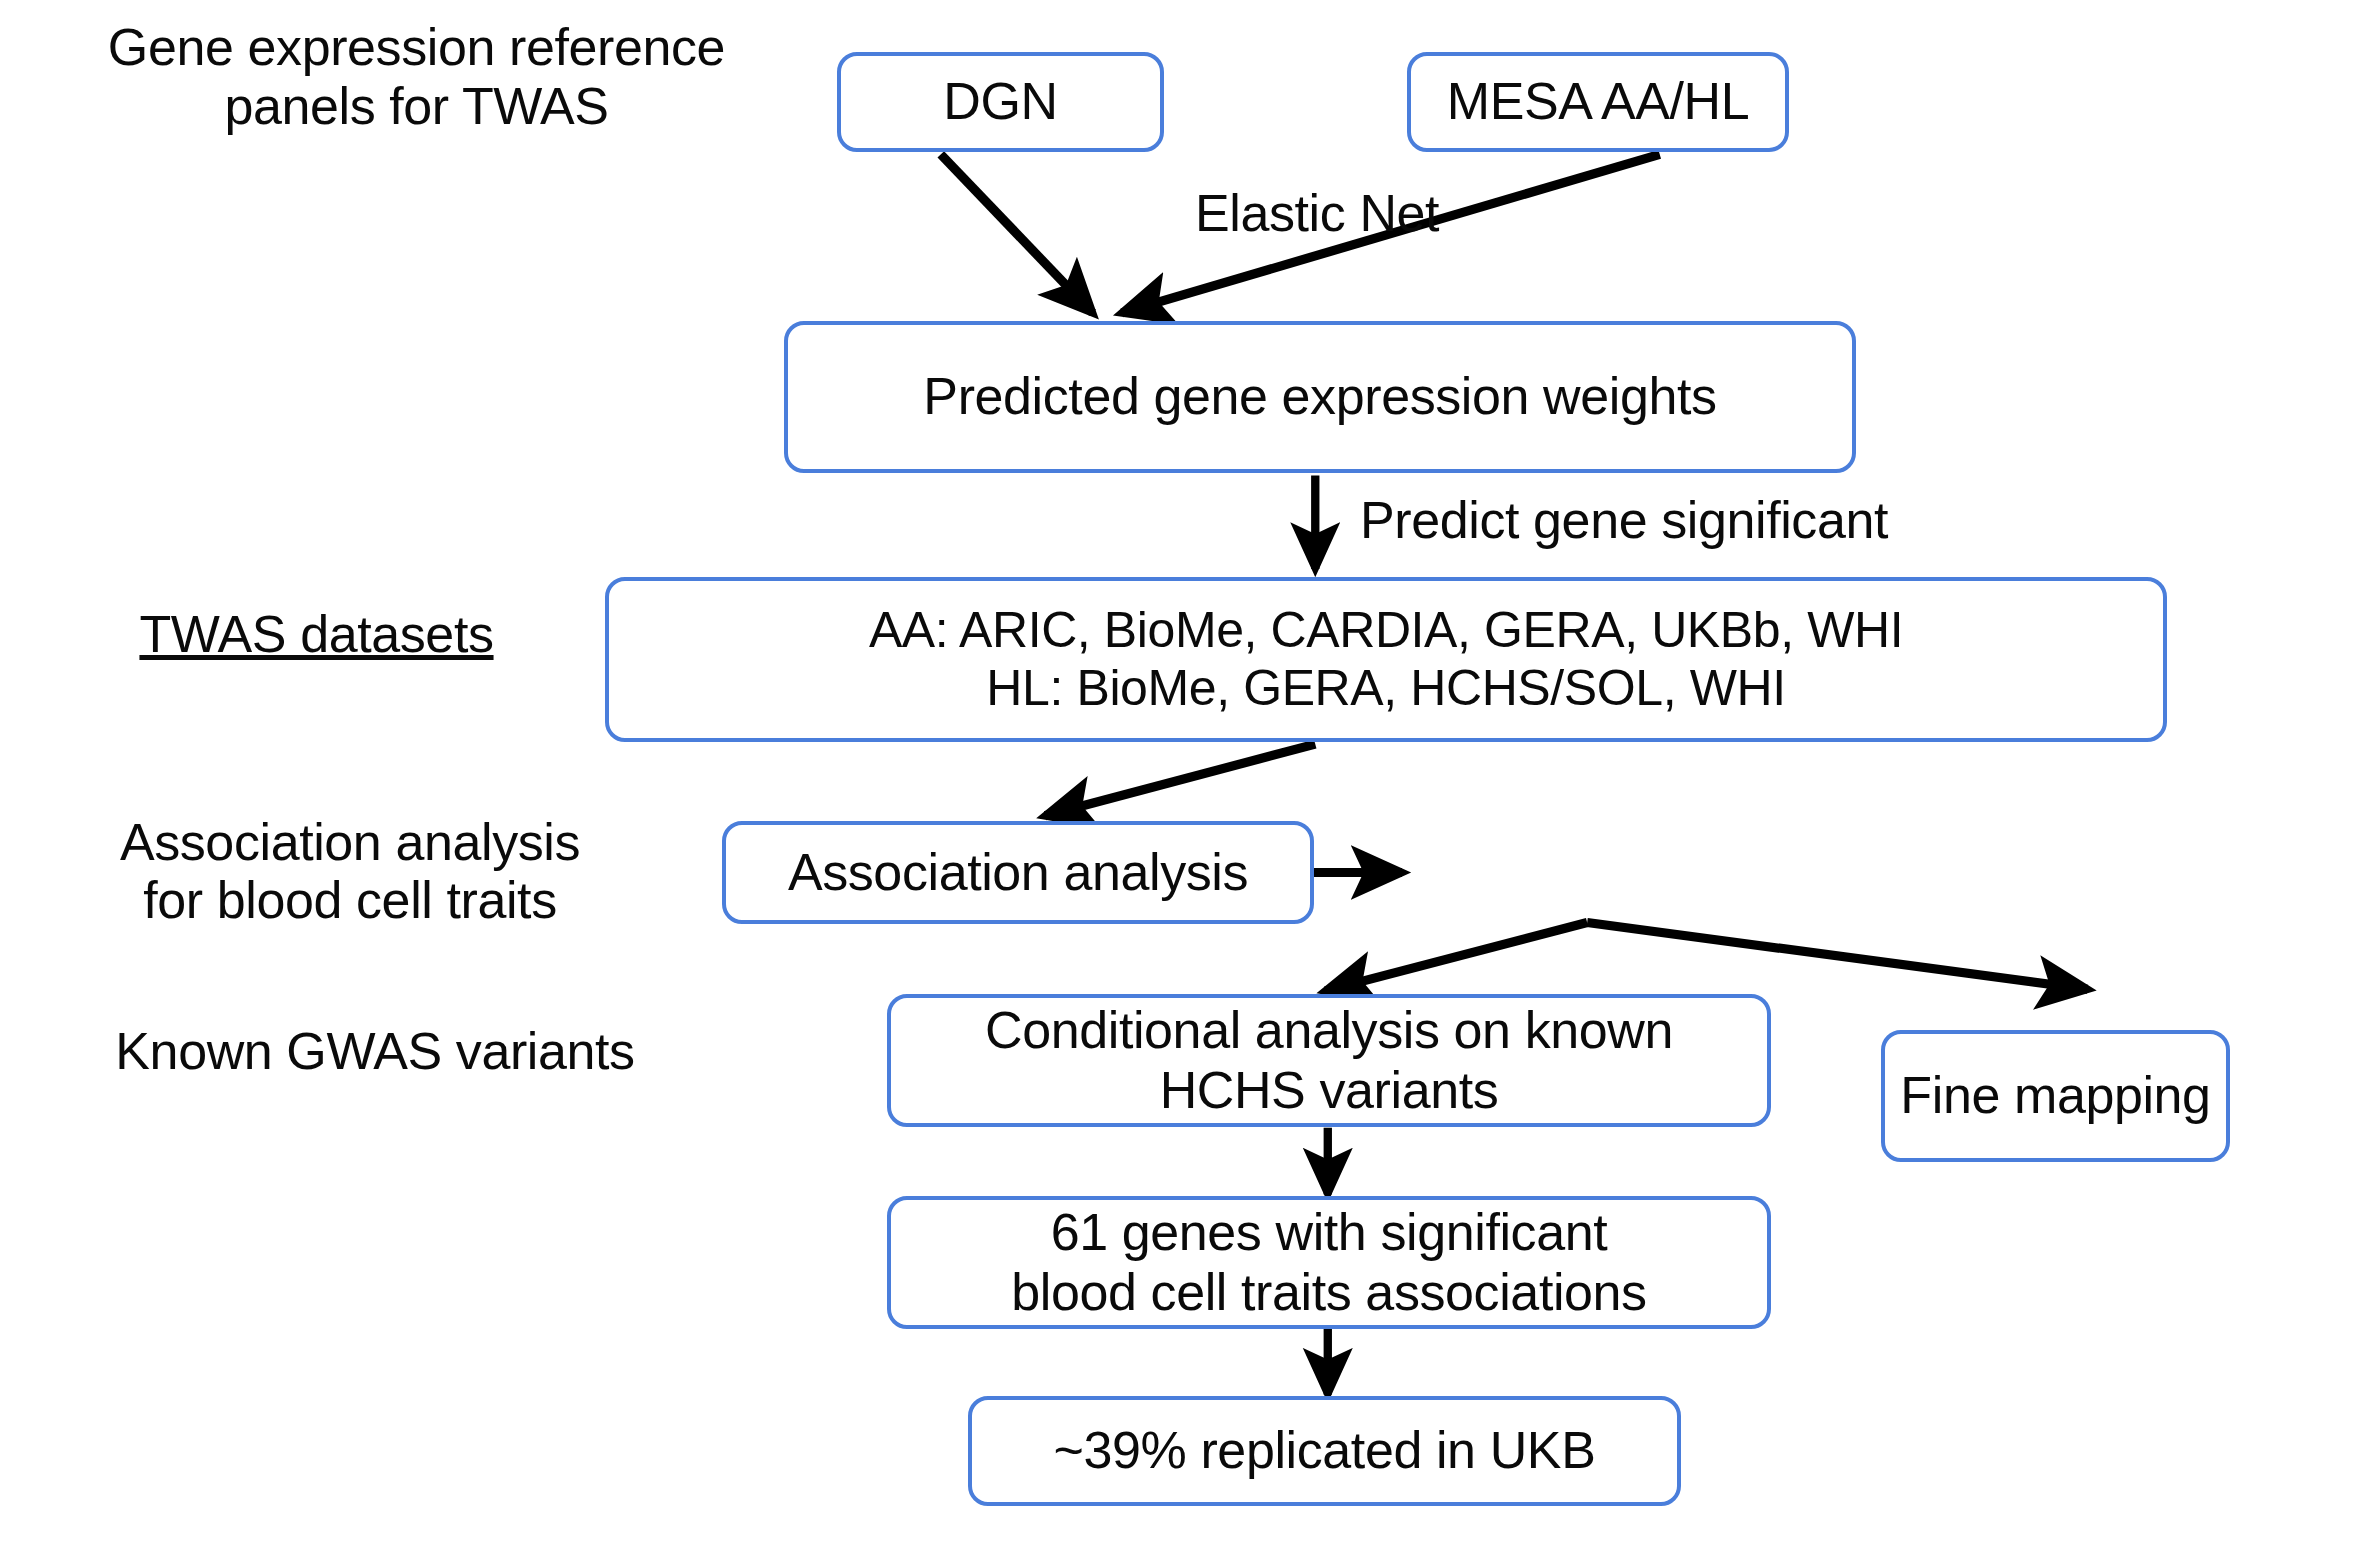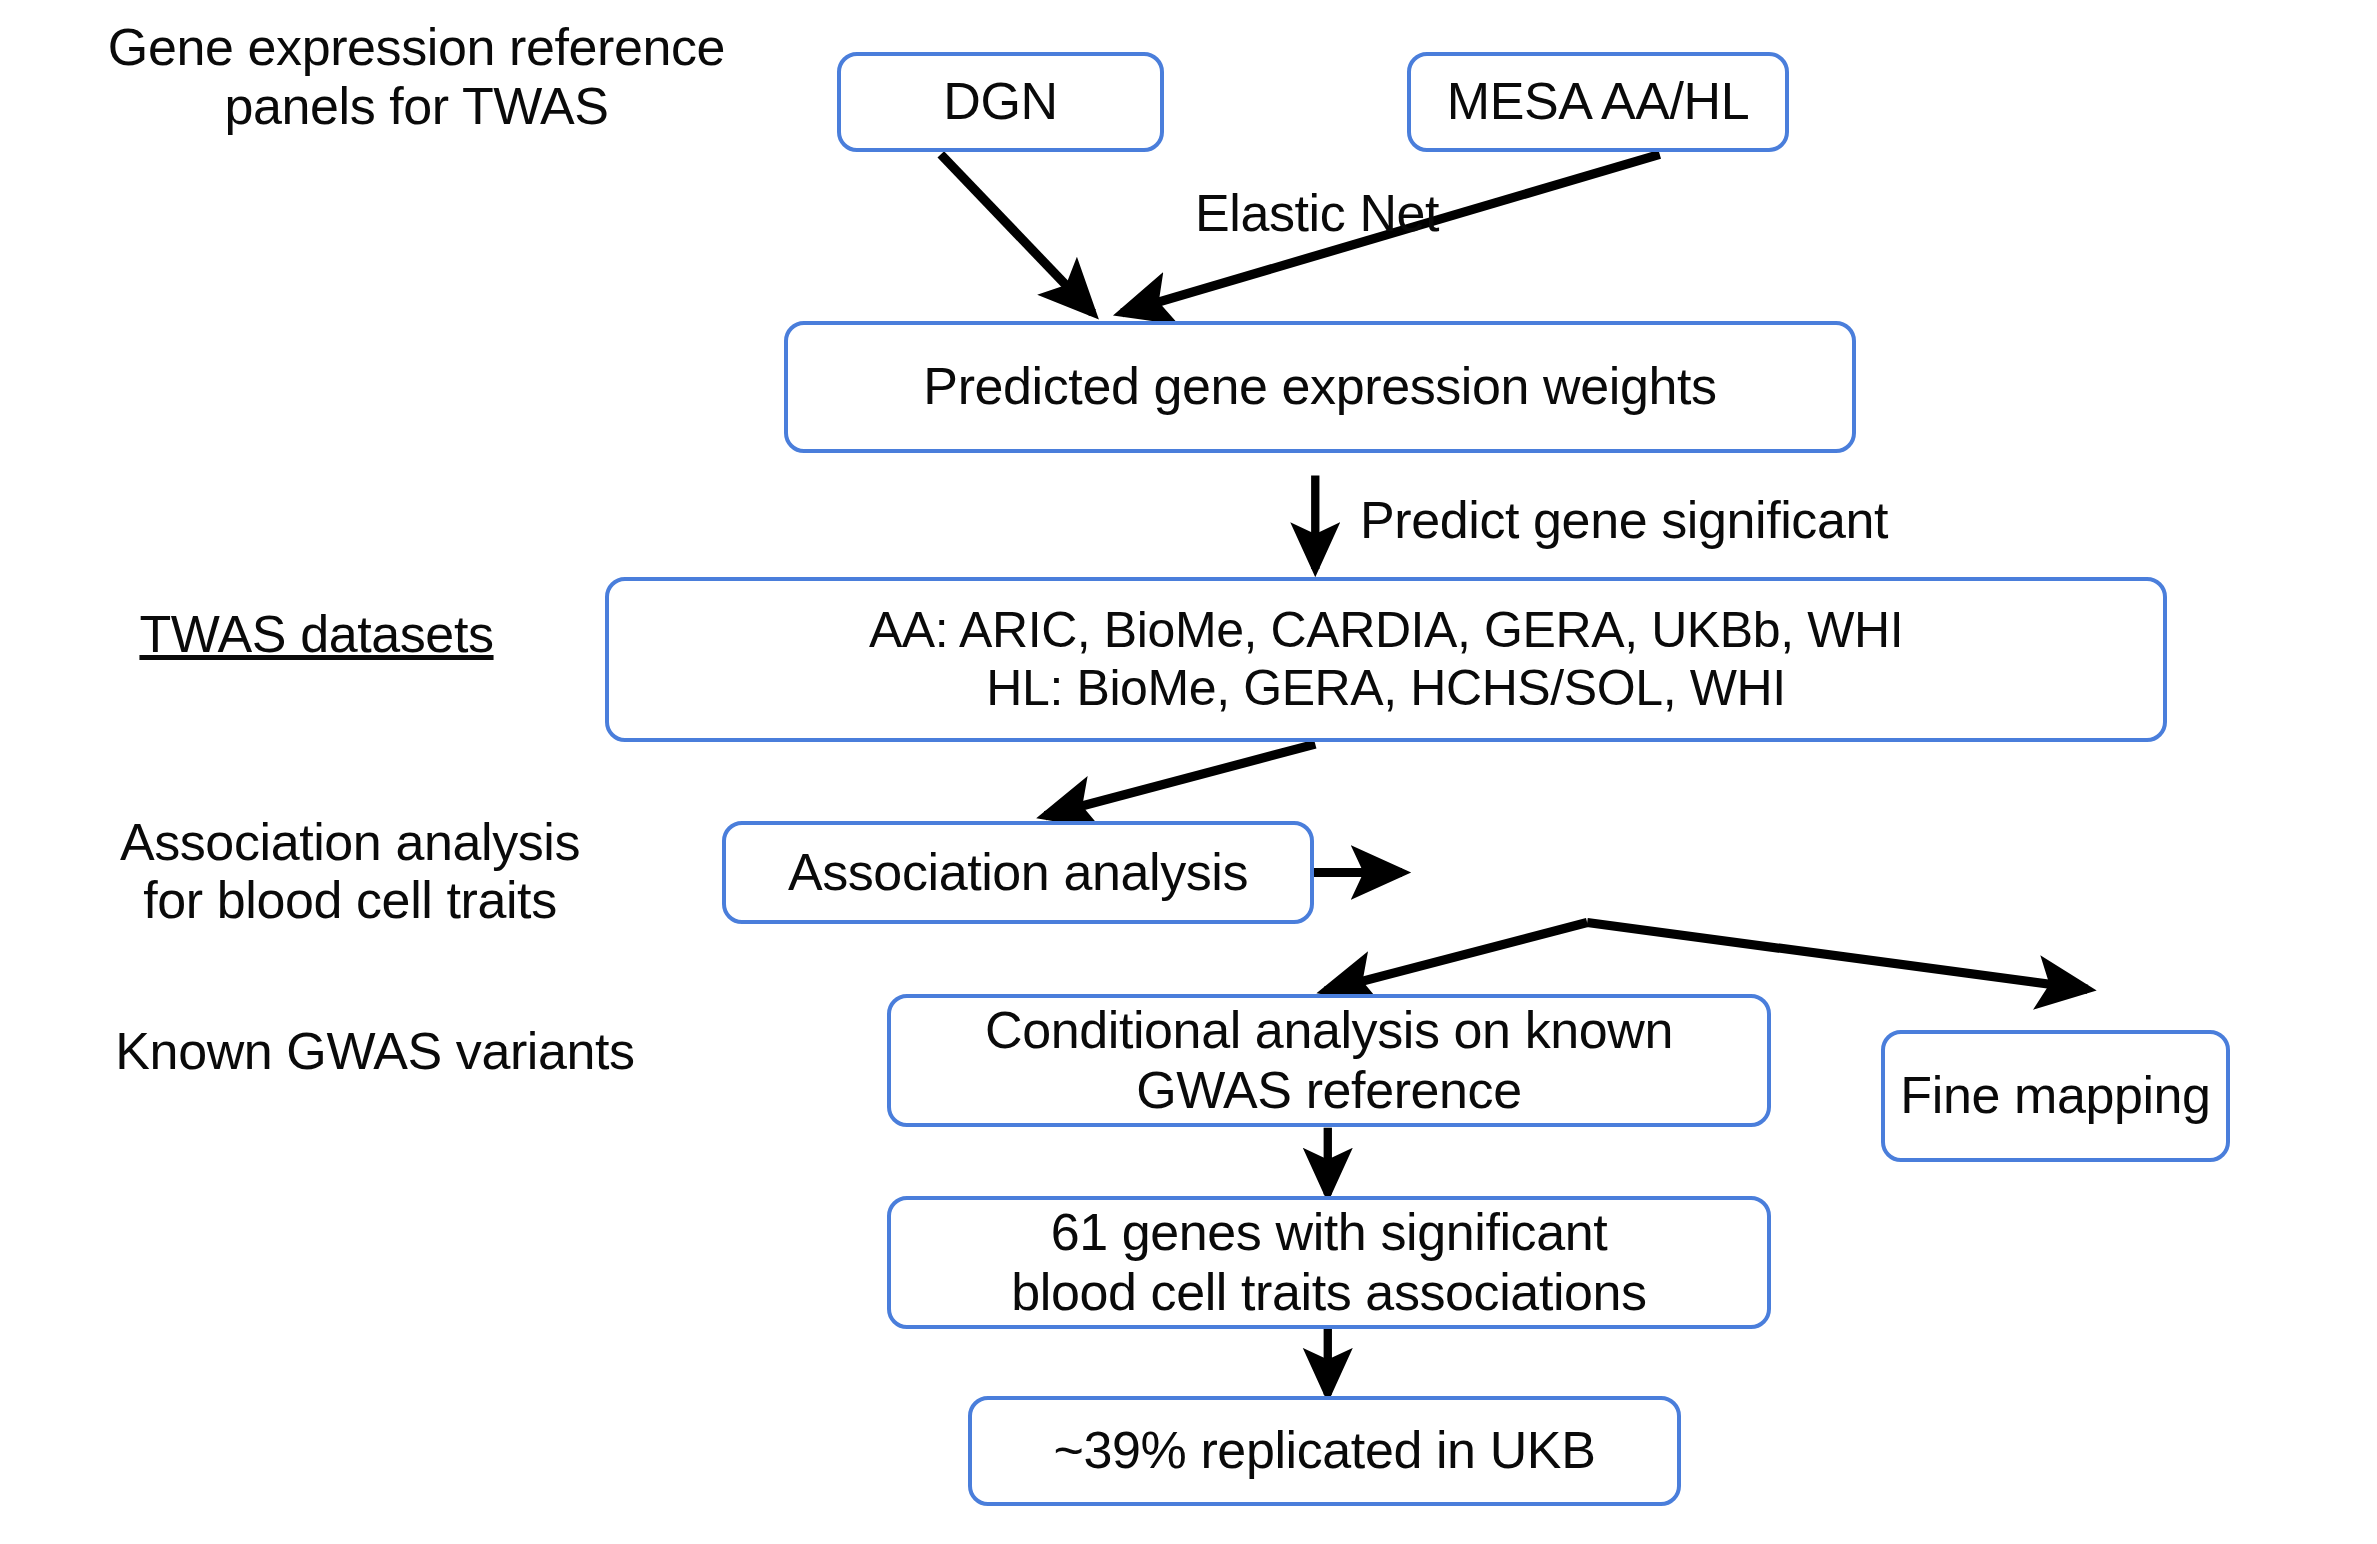--- a/index.html
+++ b/index.html
@@ -96,30 +96,30 @@
 
   <div class="row-label" style="left:33px; top:813px; width:634px;">Association analysis
 for blood cell traits</div>
 
   <div class="row-label" style="left:33px; top:1022px; width:684px;">Known GWAS variants</div>
 
   <div class="node" style="left:837px; top:52px; width:327px; height:100px;">DGN</div>
 
   <div class="node" style="left:1407px; top:52px; width:382px; height:100px;">MESA  AA/HL</div>
 
-  <div class="node" style="left:784px; top:321px; width:1072px; height:132px;">Predicted gene expression weights</div>
+  <div class="node" style="left:784px; top:321px; width:1072px; height:152px;">Predicted gene expression weights</div>
 
   <div class="node" style="left:605px; top:577px; width:1562px; height:165px; font-size:50px;">AA: ARIC, BioMe, CARDIA, GERA, UKBb, WHI
 HL: BioMe, GERA, HCHS/SOL, WHI</div>
 
   <div class="node" style="left:722px; top:821px; width:592px; height:103px;">Association analysis</div>
 
 
   <div class="node" style="left:887px; top:994px; width:884px; height:133px;">Conditional analysis on known
-GWAS reference</div>
+HCHS variants</div>
 
   <div class="node" style="left:1881px; top:994px; width:349px; height:132px;margin-top:36px;">Fine mapping</div>
 
   <div class="node" style="left:887px; top:1196px; width:884px; height:133px;">61 genes with significant
 blood cell traits associations</div>
 
   <div class="node" style="left:968px; top:1396px; width:713px; height:110px;">~39% replicated in UKB</div>
 
   <div class="edge-label" style="left:1195px; top:185px;">Elastic Net</div>
 

